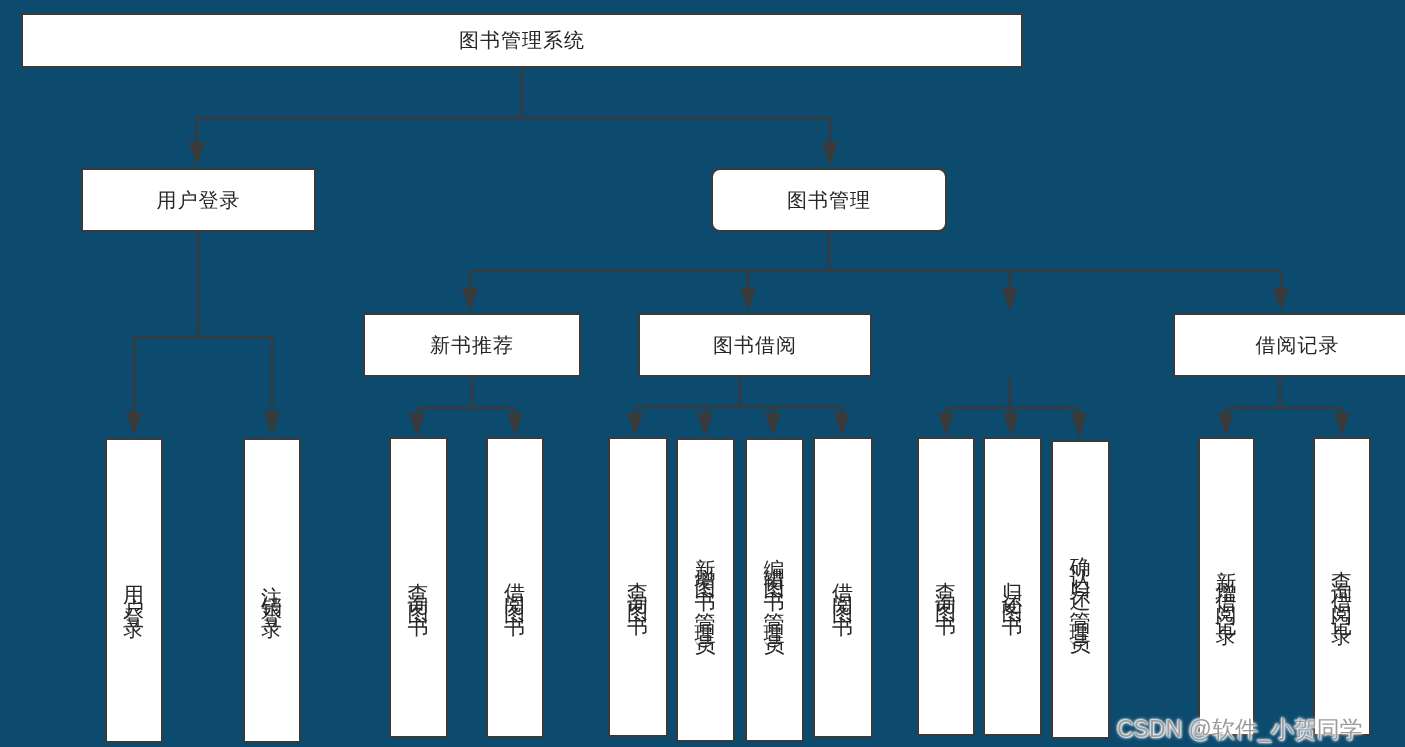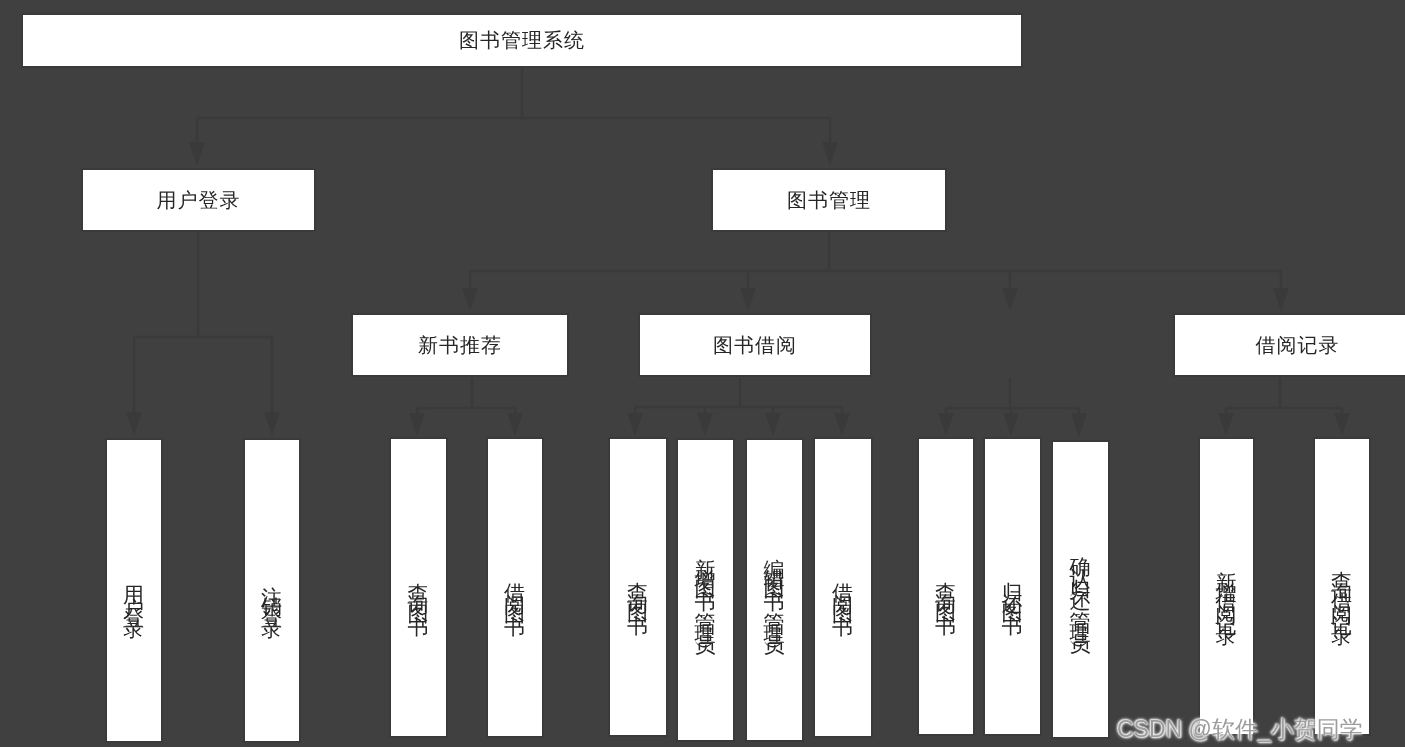--- a/index.html
+++ b/index.html
@@ -4,21 +4,21 @@
 <style>
   html, body {
     margin: 0; padding: 0;
     background: #ffffff;
     font-family: "Liberation Sans", sans-serif;
   }
   #canvas {
     position: relative;
     width: 1405px;
     height: 747px;
-    background: #404040;
+    background: #0c4a6e;
     overflow: hidden;
     text-decoration: underline;
   }
   #connectors {
     position: absolute;
     left: 0; top: 0;
     width: 1405px; height: 747px;
     z-index: 1;
   }
   .node {
@@ -43,23 +43,23 @@
     font-size: 21px;
     letter-spacing: 11px;
     line-height: 1;
     white-space: nowrap;
     color: #262626;
   }
   
   #n-root      { left: 21px;   top: 13px;  width: 1002px; height: 55px; }
   
   #n-user-login{ left: 81px;   top: 168px; width: 235px;  height: 64px; }
-  #n-book-mgmt { left: 711px;  top: 168px; width: 236px;  height: 64px; }
+  #n-book-mgmt { left: 711px;  top: 168px; width: 236px;  height: 64px; border-radius: 9px; }
   
-  #n-new-book  { left: 351px;  top: 313px; width: 218px;  height: 64px; }
+  #n-new-book  { left: 363px;  top: 313px; width: 218px;  height: 64px; }
   #n-borrow    { left: 638px;  top: 313px; width: 234px;  height: 64px; }
   #n-current   { left: 902px;  top: 313px; width: 214px;  height: 64px; }
   #n-records   { left: 1173px; top: 313px; width: 249px;  height: 64px; }
   
   #n-login       { left: 105px;  top: 438px; width: 58px; height: 305px; }
   #n-logout      { left: 243px;  top: 438px; width: 58px; height: 305px; }
   #n-nb-query    { left: 389px;  top: 437px; width: 59px; height: 301px; }
   #n-nb-borrow   { left: 486px;  top: 437px; width: 58px; height: 301px; }
   #n-bw-query    { left: 608px;  top: 437px; width: 60px; height: 300px; }
   #n-bw-add      { left: 676px;  top: 438px; width: 59px; height: 304px; }

